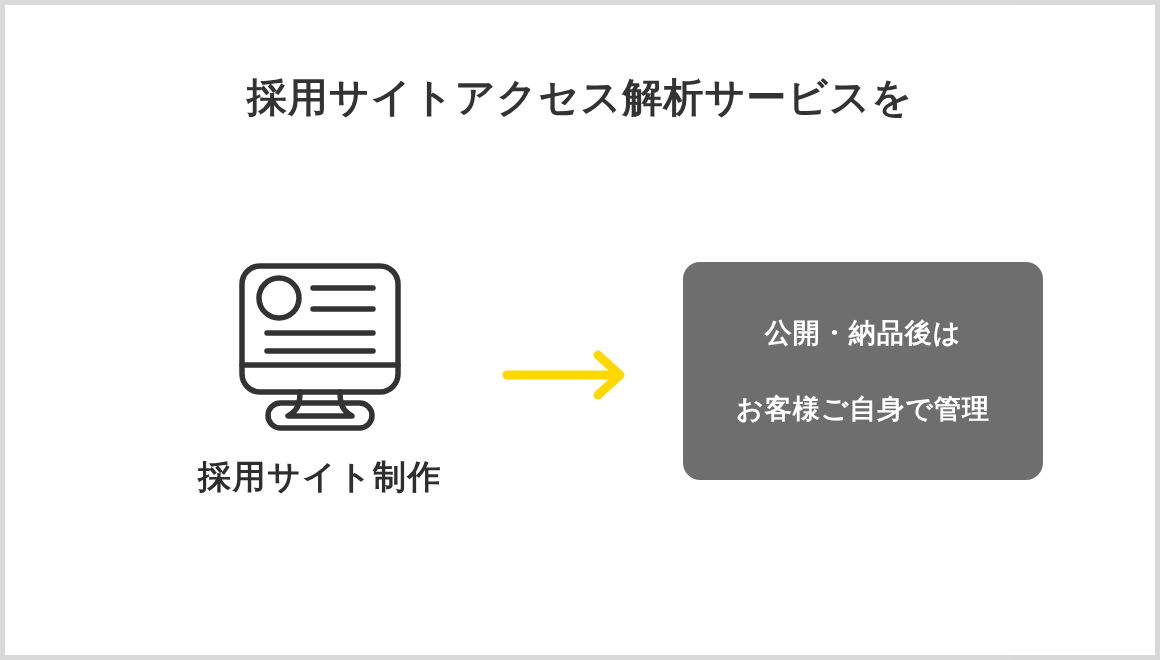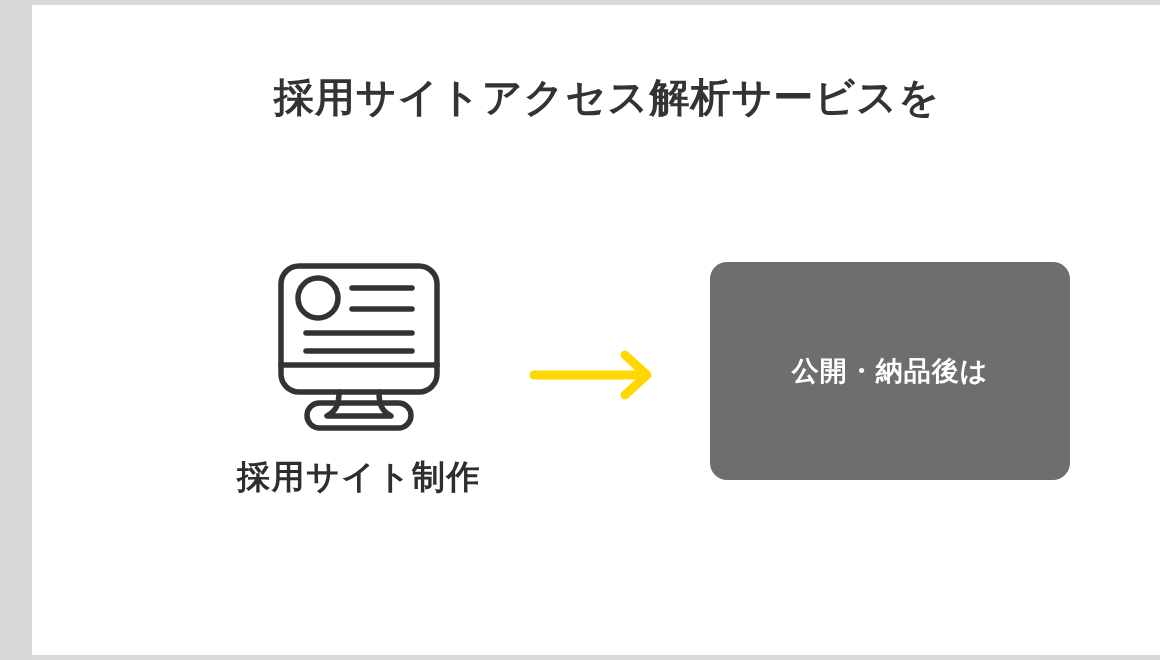--- a/index.html
+++ b/index.html
@@ -14,21 +14,20 @@
     overflow: hidden;
   }
 
   
   #slide-frame {
     position: relative;
     width: 1012px;
     height: 660px;
     background: #d9d9d9;
     box-sizing: border-box;
-    margin-left: 27px;
   }
   #slide-canvas {
     position: absolute;
     left: 5px;
     top: 5px;
     width: 1150px;
     height: 650px;
     background: #ffffff;
     overflow: hidden;
   }
@@ -47,21 +46,21 @@
     font-size: 40px;
     font-weight: 700;
     line-height: 59px;
     letter-spacing: 1px;
     white-space: nowrap;
   }
 
   
   #source-block {
     position: absolute;
-    left: 152px;
+    left: 140px;
     top: 248px;
     width: 350px;
     text-align: center;
   }
   #monitor-icon {
     display: block;
     margin: 0 auto;
     width: 190px;
     height: 180px;
   }
@@ -143,16 +142,17 @@
       <span id="source-label">採用サイト制作</span>
     </div>
 
     <svg id="flow-arrow" viewBox="0 0 135 52" fill="none" stroke="#ffd800" stroke-width="9" stroke-linecap="round" stroke-linejoin="round">
       <line x1="7" y1="26" x2="118" y2="26"></line>
       <polyline points="98,6 120,26 98,46"></polyline>
     </svg>
 
     <div id="result-box">
       <span class="result-line">公開・納品後は</span>
+      <span class="result-line">お客様ご自身で管理</span>
     </div>
 
   </div>
 </div>
 
 </body></html>

